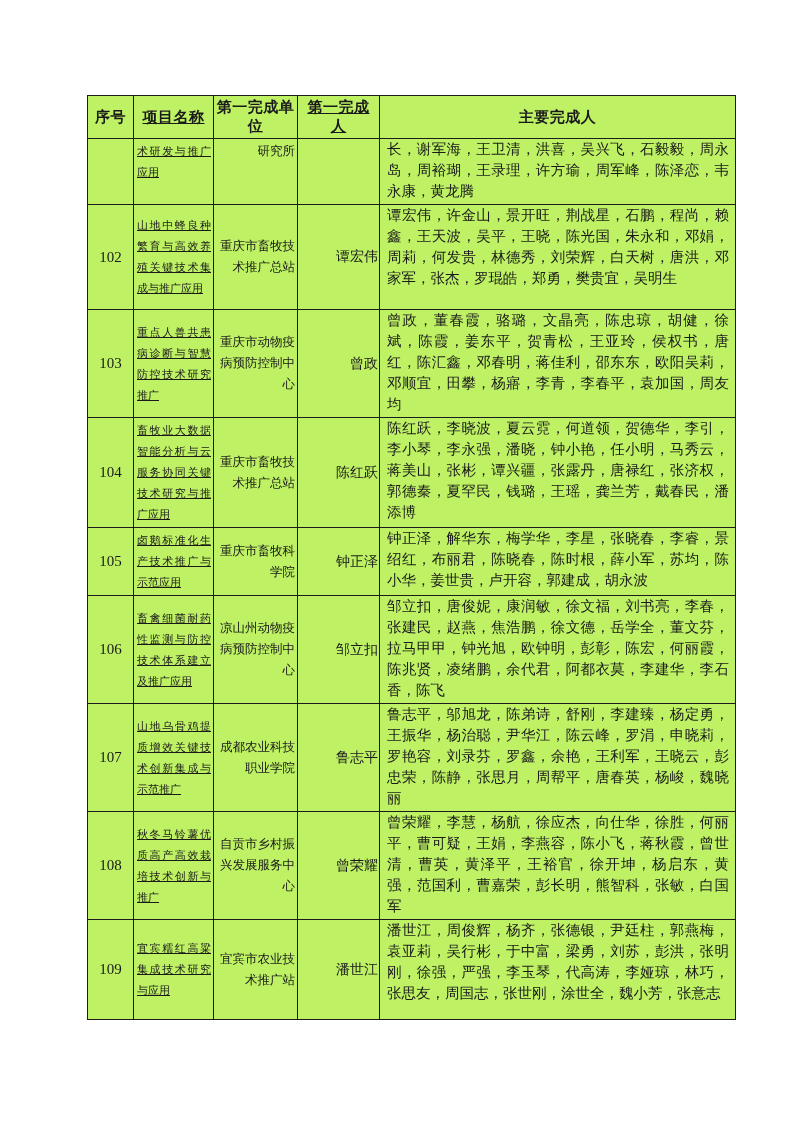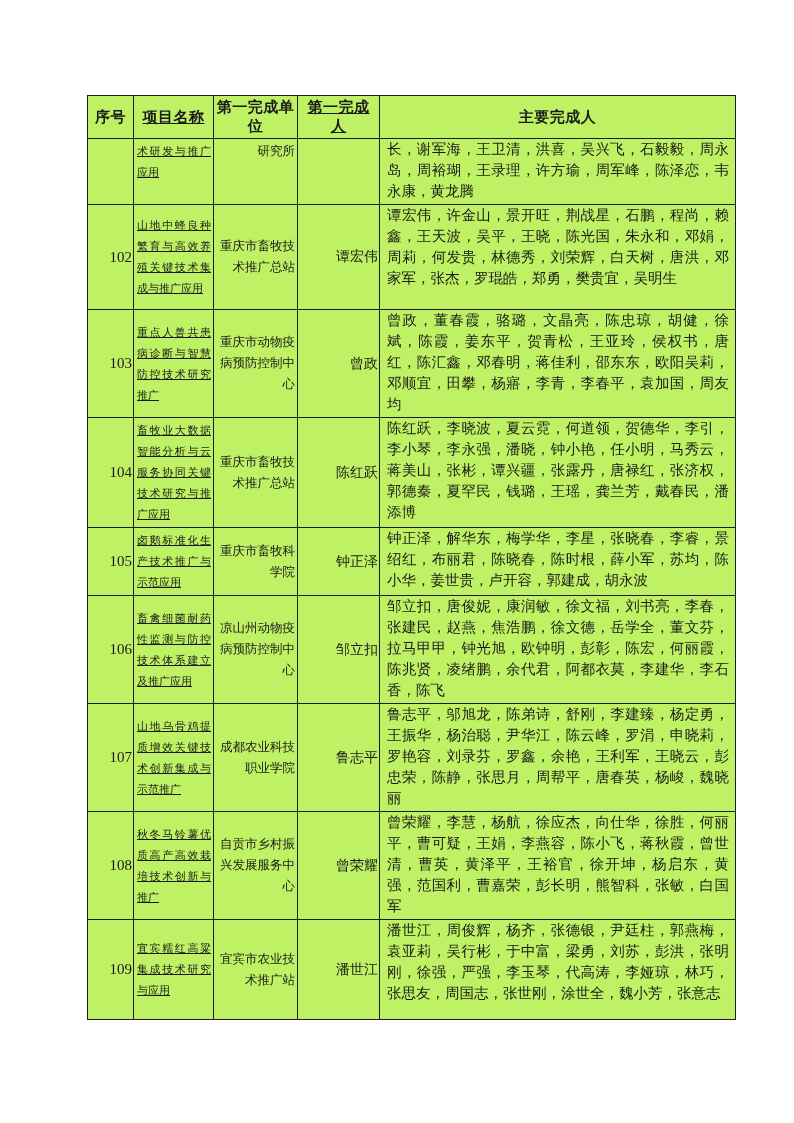--- a/index.html
+++ b/index.html
@@ -44,21 +44,21 @@
   tr.header-row th {
     font-weight: bold;
     font-size: 15px;
     text-align: center;
     vertical-align: middle;
     padding: 2px;
     letter-spacing: 0.5px;
   }
 
   td.cell-no {
-    text-align: right;
+    text-align: center;
     vertical-align: middle;
     font-size: 15px;
   }
   td.cell-name {
     font-size: 11px;
     line-height: 21px;
     text-align: justify;
     vertical-align: middle;
     padding: 2px 2px 2px 3px;
     text-decoration: underline;

